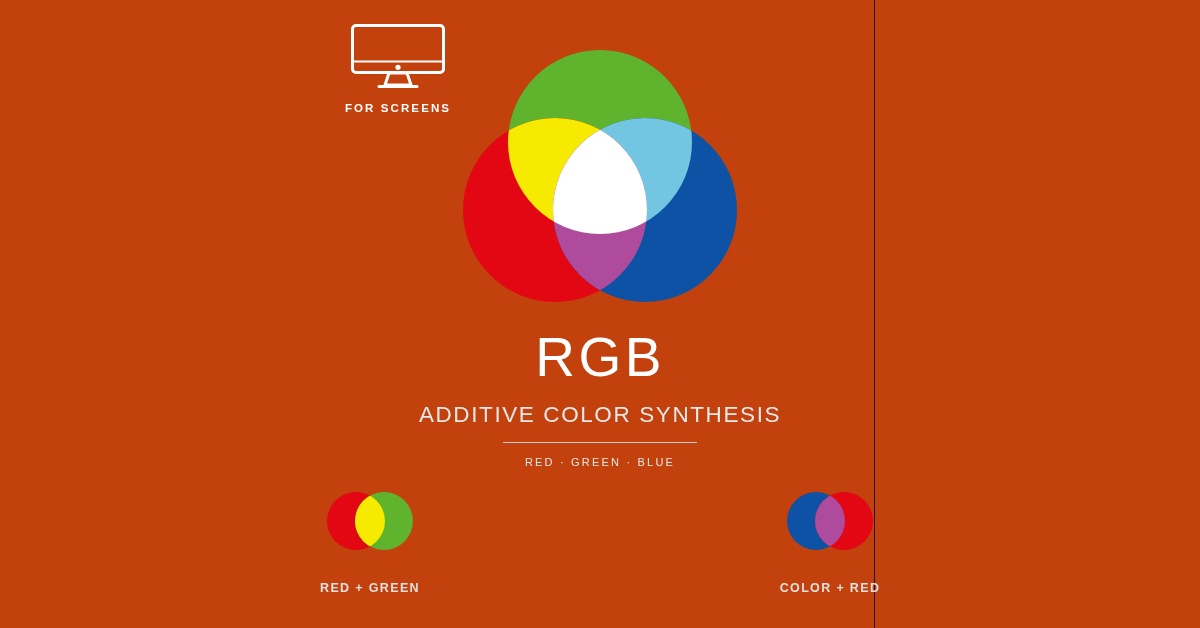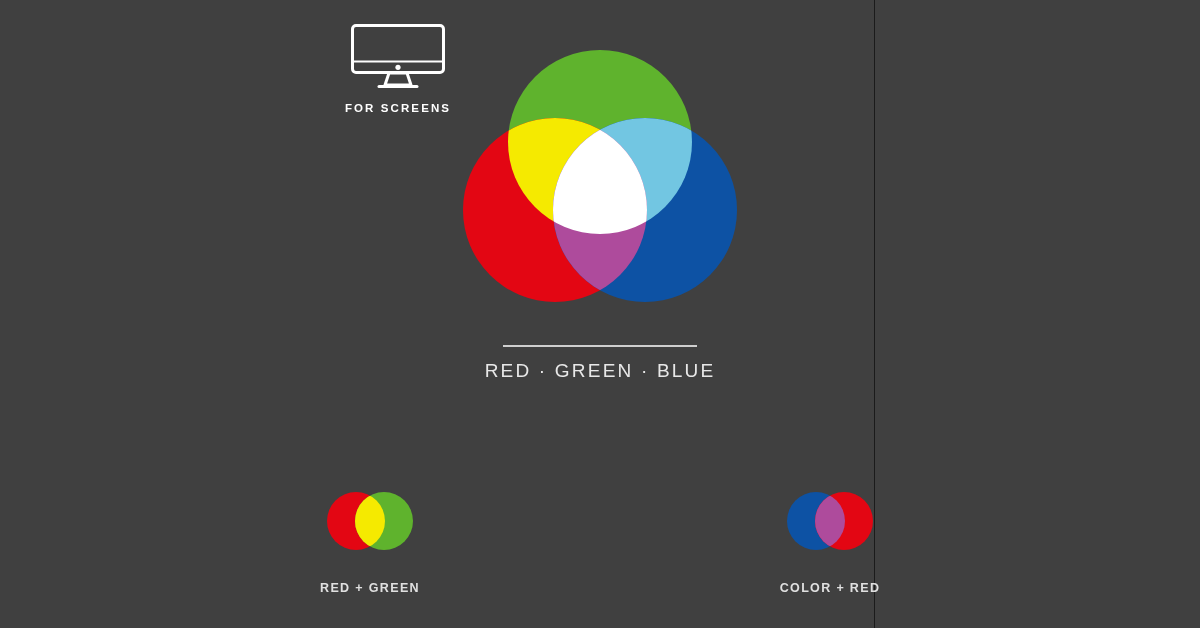--- a/index.html
+++ b/index.html
@@ -5,21 +5,21 @@
   * { margin:0; padding:0; box-sizing:border-box; }
   html, body {
     width:1200px; height:628px;
     background:#000000;
     overflow:hidden;
     font-family:"Liberation Sans", sans-serif;
   }
   #root {
     position:relative;
     width:1200px; height:628px;
-    background:#404040;
+    background:#c2410c;
   }
 
   
   .v-divider {
     position:absolute;
     top:0; left:874px;
     width:1px; height:628px;
     background:#1b1b1b;
   }
 
@@ -87,21 +87,21 @@
   }
   .rule {
     margin-top:15px;
     width:194px;
     height:1.5px;
     background:#cfcfcf;
   }
   .triplet {
     margin-top:14px;
     color:#e8e8e8;
-    font-size:19px;
+    font-size:11px;
     font-weight:400;
     letter-spacing:2.2px;
     line-height:1;
     font-family:"Liberation Sans", sans-serif;
   }
 
   
   .pairs-row {
     position:absolute;
     left:300px; top:490px;
@@ -174,20 +174,22 @@
 
     <g clip-path="url(#clipR)">
       <g clip-path="url(#clipG)">
         <circle cx="190" cy="168" r="92" fill="#FFFFFF"></circle>
       </g>
     </g>
   </svg>
 
   <div class="headline">
     <div class="headline-inner">
+      <div class="title-rgb">RGB</div>
+      <div class="subtitle">ADDITIVE COLOR SYNTHESIS</div>
       <div class="rule"></div>
       <div class="triplet">RED  ·  GREEN  ·  BLUE</div>
     </div>
   </div>
 
   <div class="pairs-row">
 
     <div class="pair">
       <svg class="pair-svg" width="100" height="62" viewBox="0 0 100 62">
         <defs>

